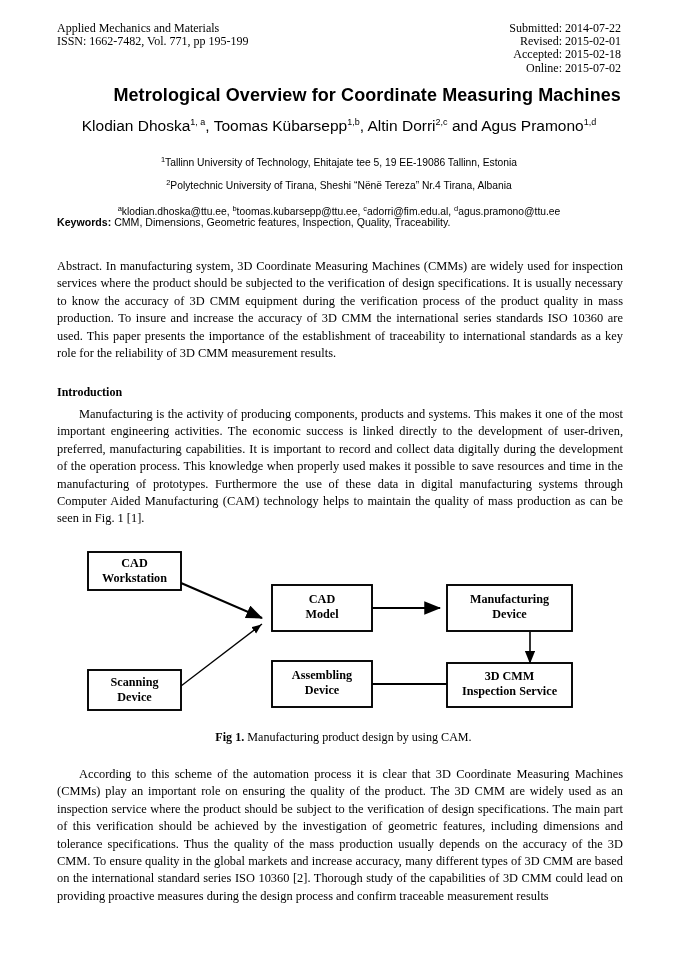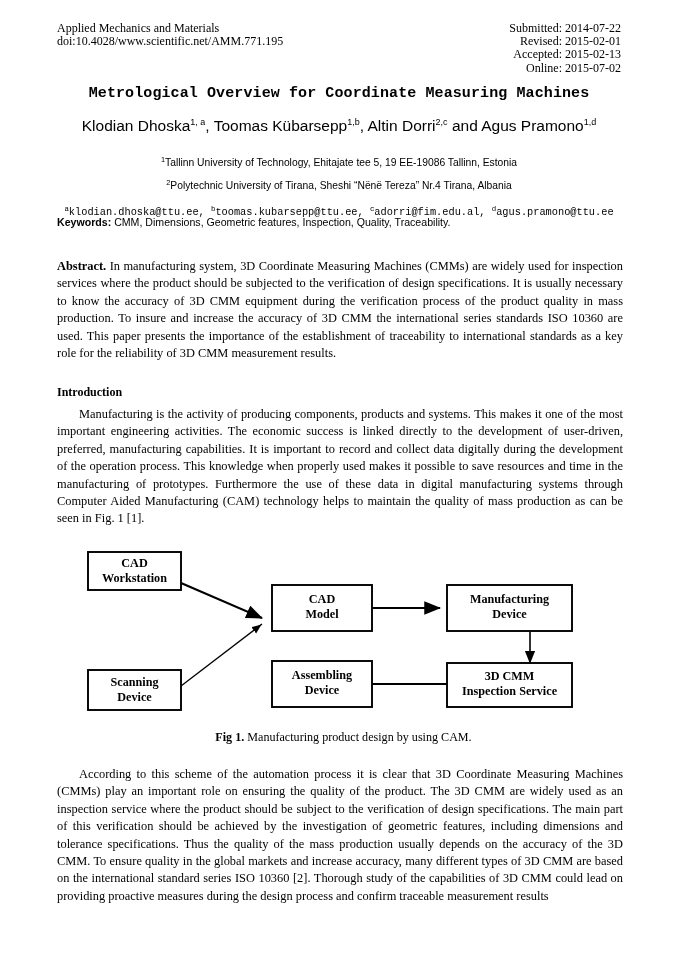--- a/index.html
+++ b/index.html
@@ -35,24 +35,24 @@
     white-space: nowrap;
   }
   .masthead .right { text-align: right; }
 
   
   .title {
     position: absolute;
     top: 85px;
     left: 57px;
     right: 57px;
-    text-align: center;
-    font-family: Liberation Mono, monospace;
+    text-align: right;
+    font-family: Liberation Sans, sans-serif;
     font-weight: bold;
-    font-size: 15px;
+    font-size: 18px;
     letter-spacing: 0.1px;
   }
   .authors {
     position: absolute;
     top: 112px;
     left: 45px;
     right: 45px;
     text-align: center;
     font-family: Liberation Sans, sans-serif;
     font-size: 15.5px;
@@ -66,21 +66,21 @@
     top: 150px;
     left: 45px;
     right: 45px;
     text-align: center;
     font-family: "Liberation Sans", "DejaVu Sans", sans-serif;
     font-size: 10.3px;
     line-height: 20px;
   }
   .affils div { white-space: nowrap; }
   .affils sup { font-size: 7.4px; vertical-align: super; }
-  .emails { margin-top: 2px; font-family: Liberation Mono, monospace; }
+  .emails { margin-top: 2px; }
 
   
   .keywords {
     position: absolute;
     top: 216px;
     left: 57px;
     right: 57px;
     font-family: "Liberation Sans", "DejaVu Sans", sans-serif;
     font-size: 10.6px;
   }
@@ -90,21 +90,21 @@
   .block {
     position: absolute;
     left: 57px;
     width: 566px;
     font-size: 12.4px;
     line-height: 17.4px;
     text-align: justify;
     text-justify: inter-word;
   }
   .abstract { top: 258px; }
-  .abstract b { font-weight: bold; margin-top: 18px; }
+  .abstract b { font-weight: normal; margin-top: 18px; }
 
   .secheading {
     position: absolute;
     left: 57px;
     font-weight: bold;
     font-size: 12px;
   }
   #intro-heading { top: 385px; }
 
   .intro { top: 406px; text-indent: 22px; }
@@ -140,26 +140,26 @@
   }
 </style>
 </head>
 <body>
 
 <div class="page">
 
   <div class="masthead">
     <div class="left">
       <div>Applied Mechanics and Materials</div>
-      <div>doi:10.4028/www.scientific.net/AMM.771.195</div>
+      <div>ISSN: 1662-7482, Vol. 771, pp 195-199</div>
     </div>
     <div class="right">
       <div>Submitted: 2014-07-22</div>
       <div>Revised: 2015-02-01</div>
-      <div>Accepted: 2015-02-13</div>
+      <div>Accepted: 2015-02-18</div>
       <div>Online: 2015-07-02</div>
     </div>
   </div>
 
   <div class="title">Metrological Overview for Coordinate Measuring Machines</div>
 
   <div class="authors">Klodian Dhoska<sup>1, a</sup>, Toomas Kübarsepp<sup>1,b</sup>, Altin Dorri<sup>2,c</sup> and Agus Pramono<sup>1,d</sup></div>
 
   <div class="affils">
     <div><sup>1</sup>Tallinn University of Technology, Ehitajate tee 5, 19 EE-19086 Tallinn, Estonia</div>

